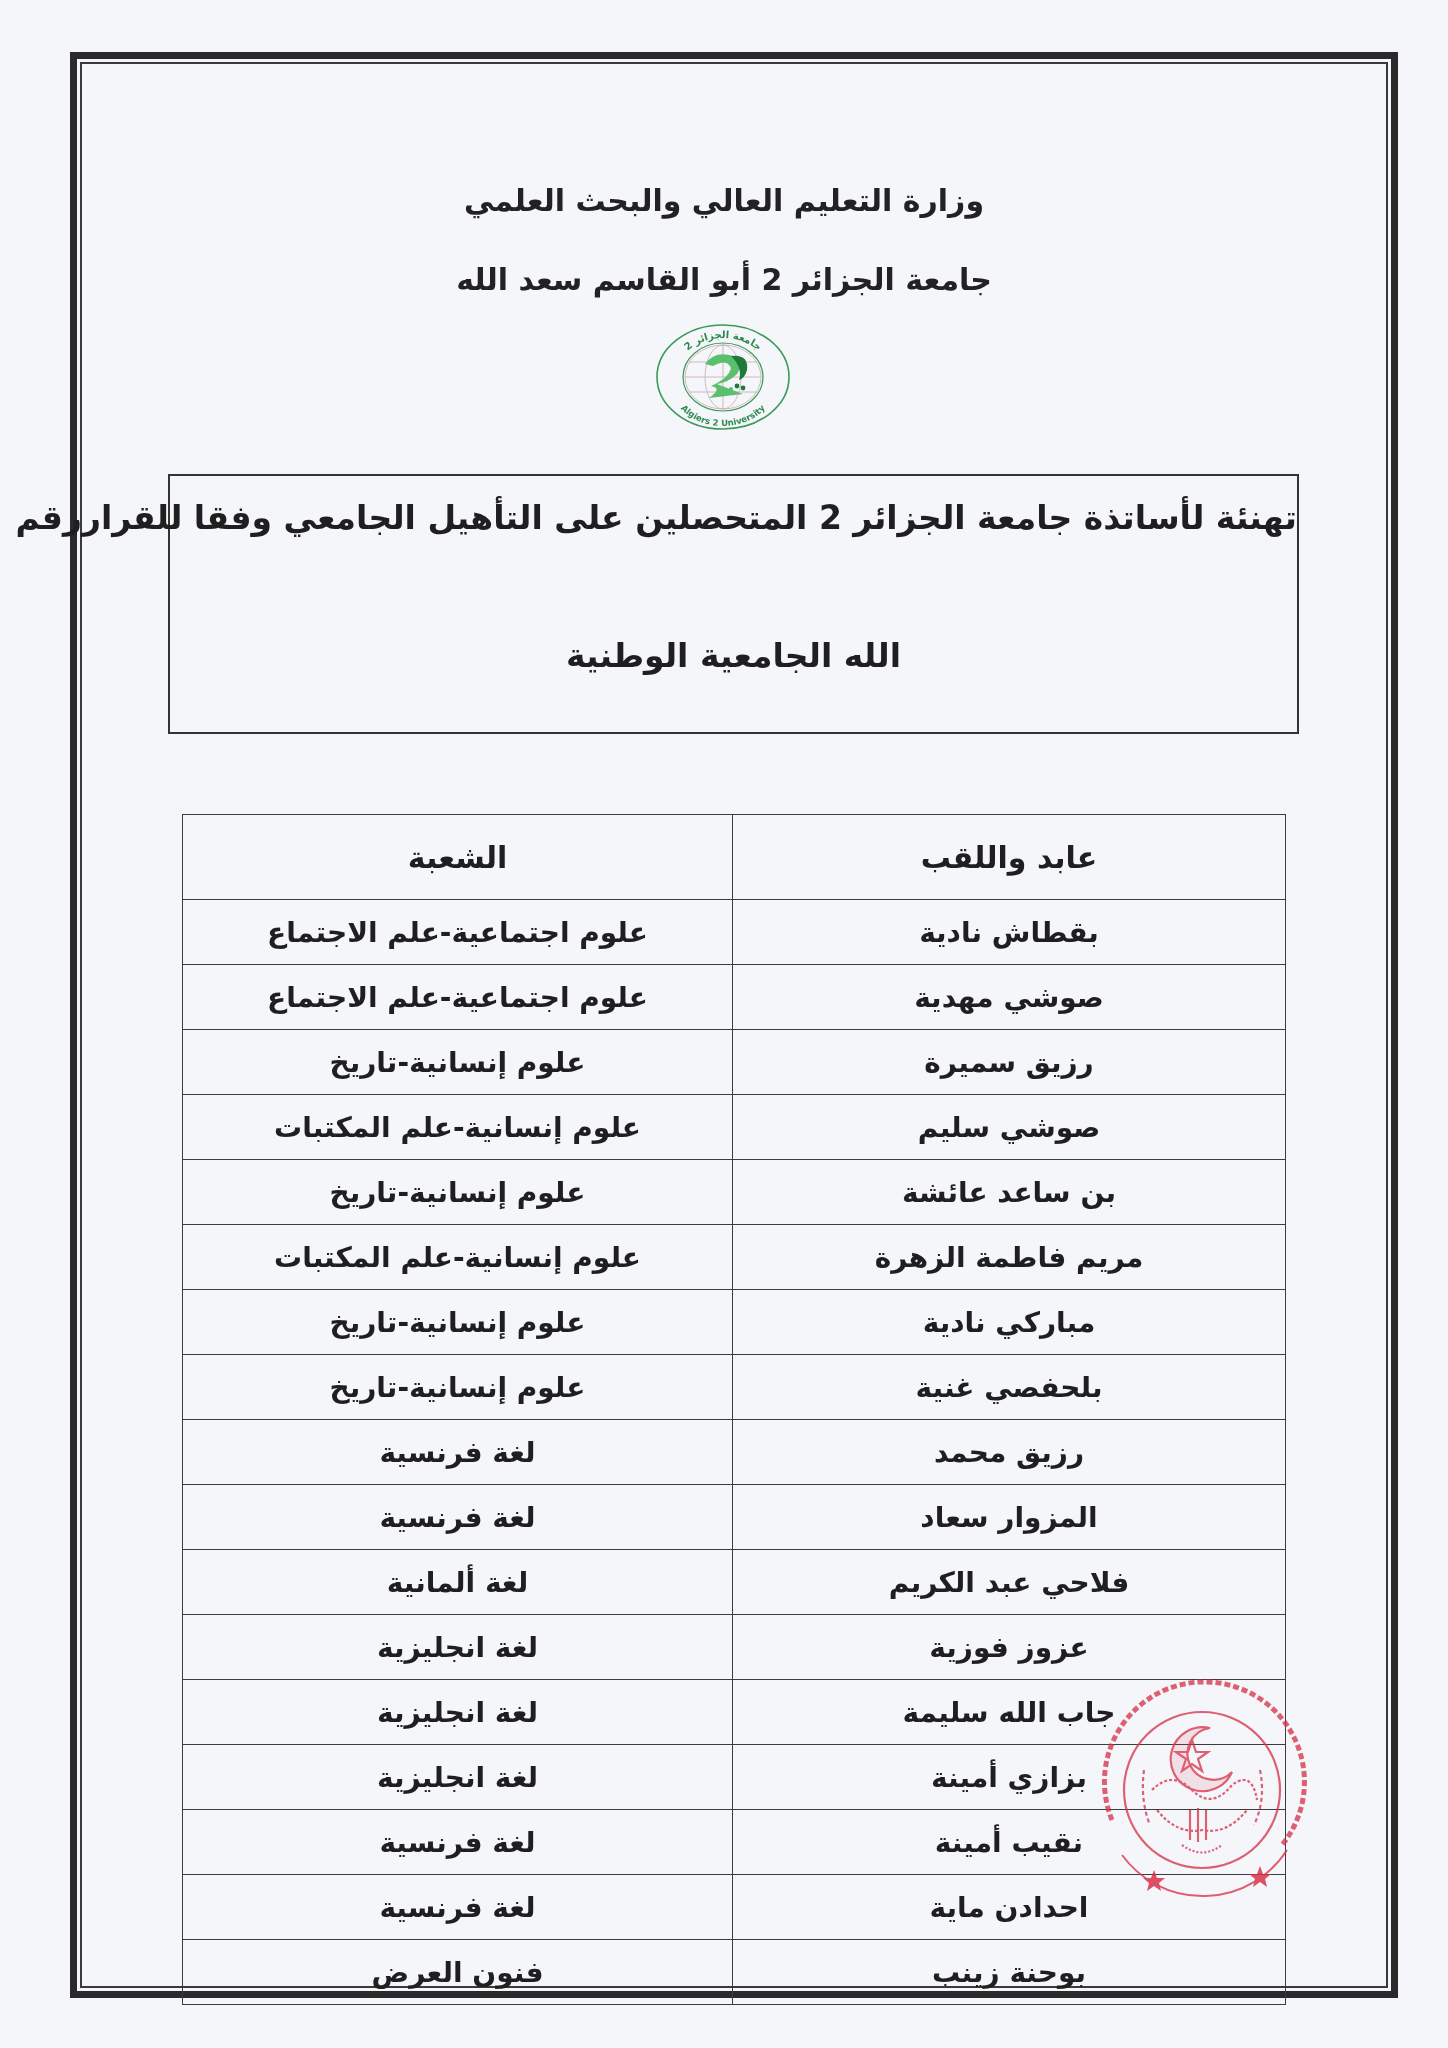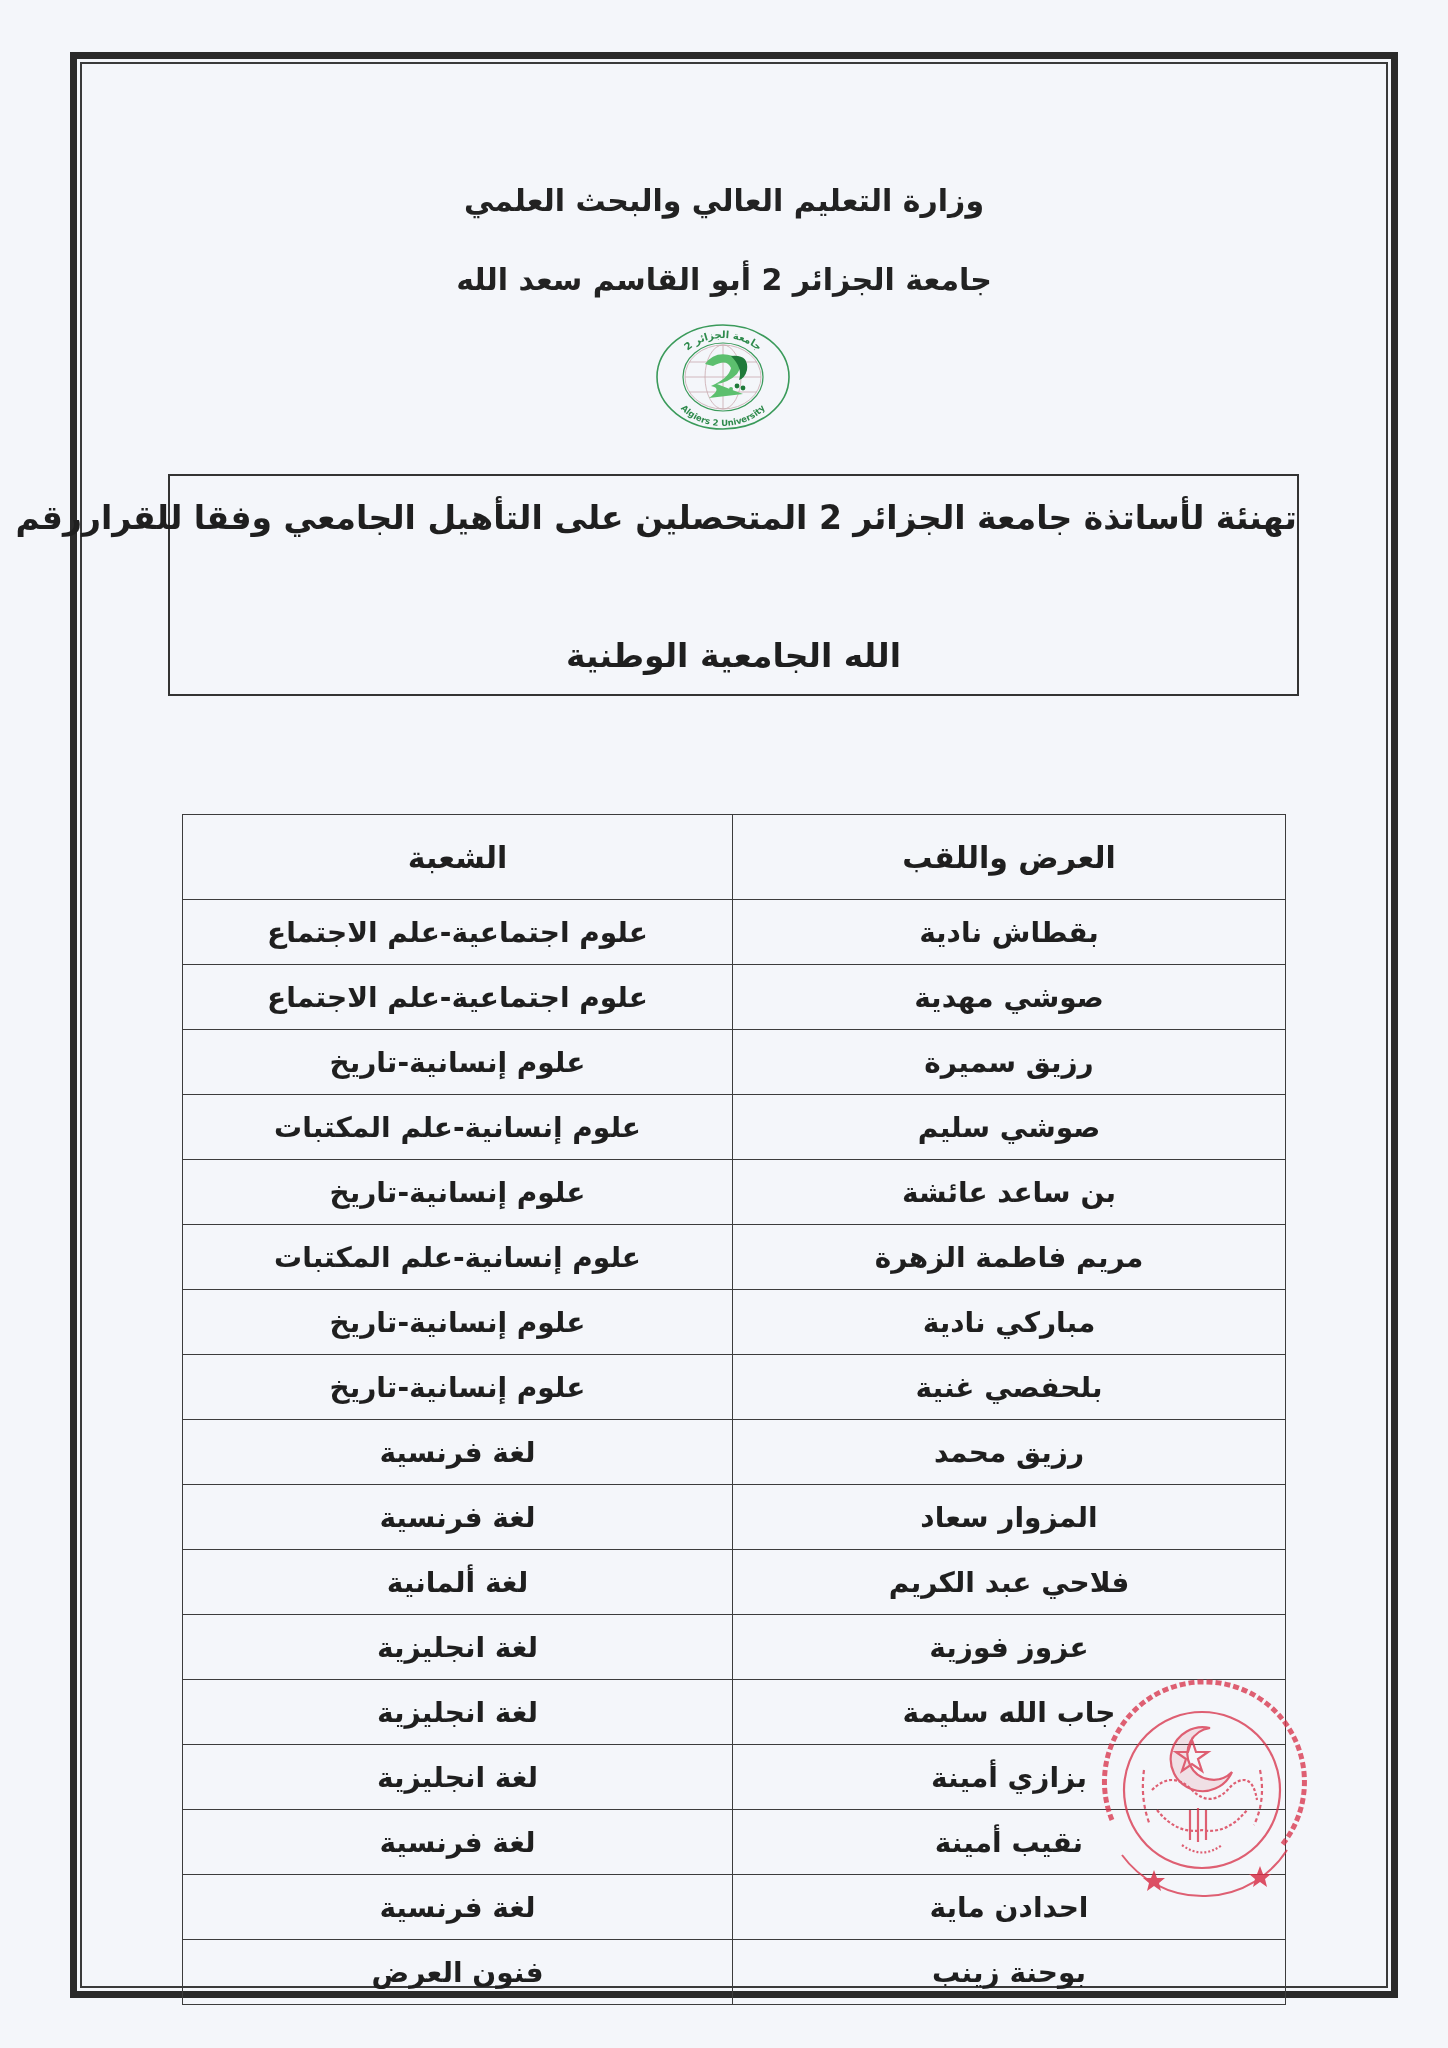--- a/index.html
+++ b/index.html
@@ -20,21 +20,21 @@
   .header-line {
     position: absolute; left: 0; width: 1448px; text-align: center;
     direction: rtl; font-weight: bold; font-size: 30px; color: #222;
   }
   .ministry { top: 183px; }
   .university { top: 262px; }
   .logo {
     position: absolute; left: 653px; top: 322px; width: 140px; height: 110px;
   }
   .title-box {
-    position: absolute; left: 168px; top: 474px; width: 1131px; height: 222px;
+    position: absolute; left: 168px; top: 474px; width: 1131px; height: 260px;
     box-sizing: border-box; border: 2px solid #333;
     direction: rtl; text-align: center;
   }
   .title-line {
     position: absolute; left: 0; right: 0; font-weight: bold; font-size: 33px;
     color: #1f1f1f; white-space: nowrap; letter-spacing: -0.5px;
   }
   .tl1 { top: 22px; }
   .tl2 { top: 92px; }
   .tl3 { top: 160px; }
@@ -99,21 +99,21 @@
   <div class="title-line tl3">الله الجامعية الوطنية</div>
 </div>
 
 <table class="tbl">
   <colgroup>
     <col class="col-name">
     <col class="col-spec">
   </colgroup>
   <thead>
     <tr>
-      <th>العرض واللقب</th>
+      <th>عابد واللقب</th>
       <th>الشعبة</th>
     </tr>
   </thead>
   <tbody id="tbody">
       <tr>
         <td>بقطاش نادية</td>
         <td>علوم اجتماعية-علم الاجتماع</td>
       </tr>
       <tr>
         <td>صوشي مهدية</td>

